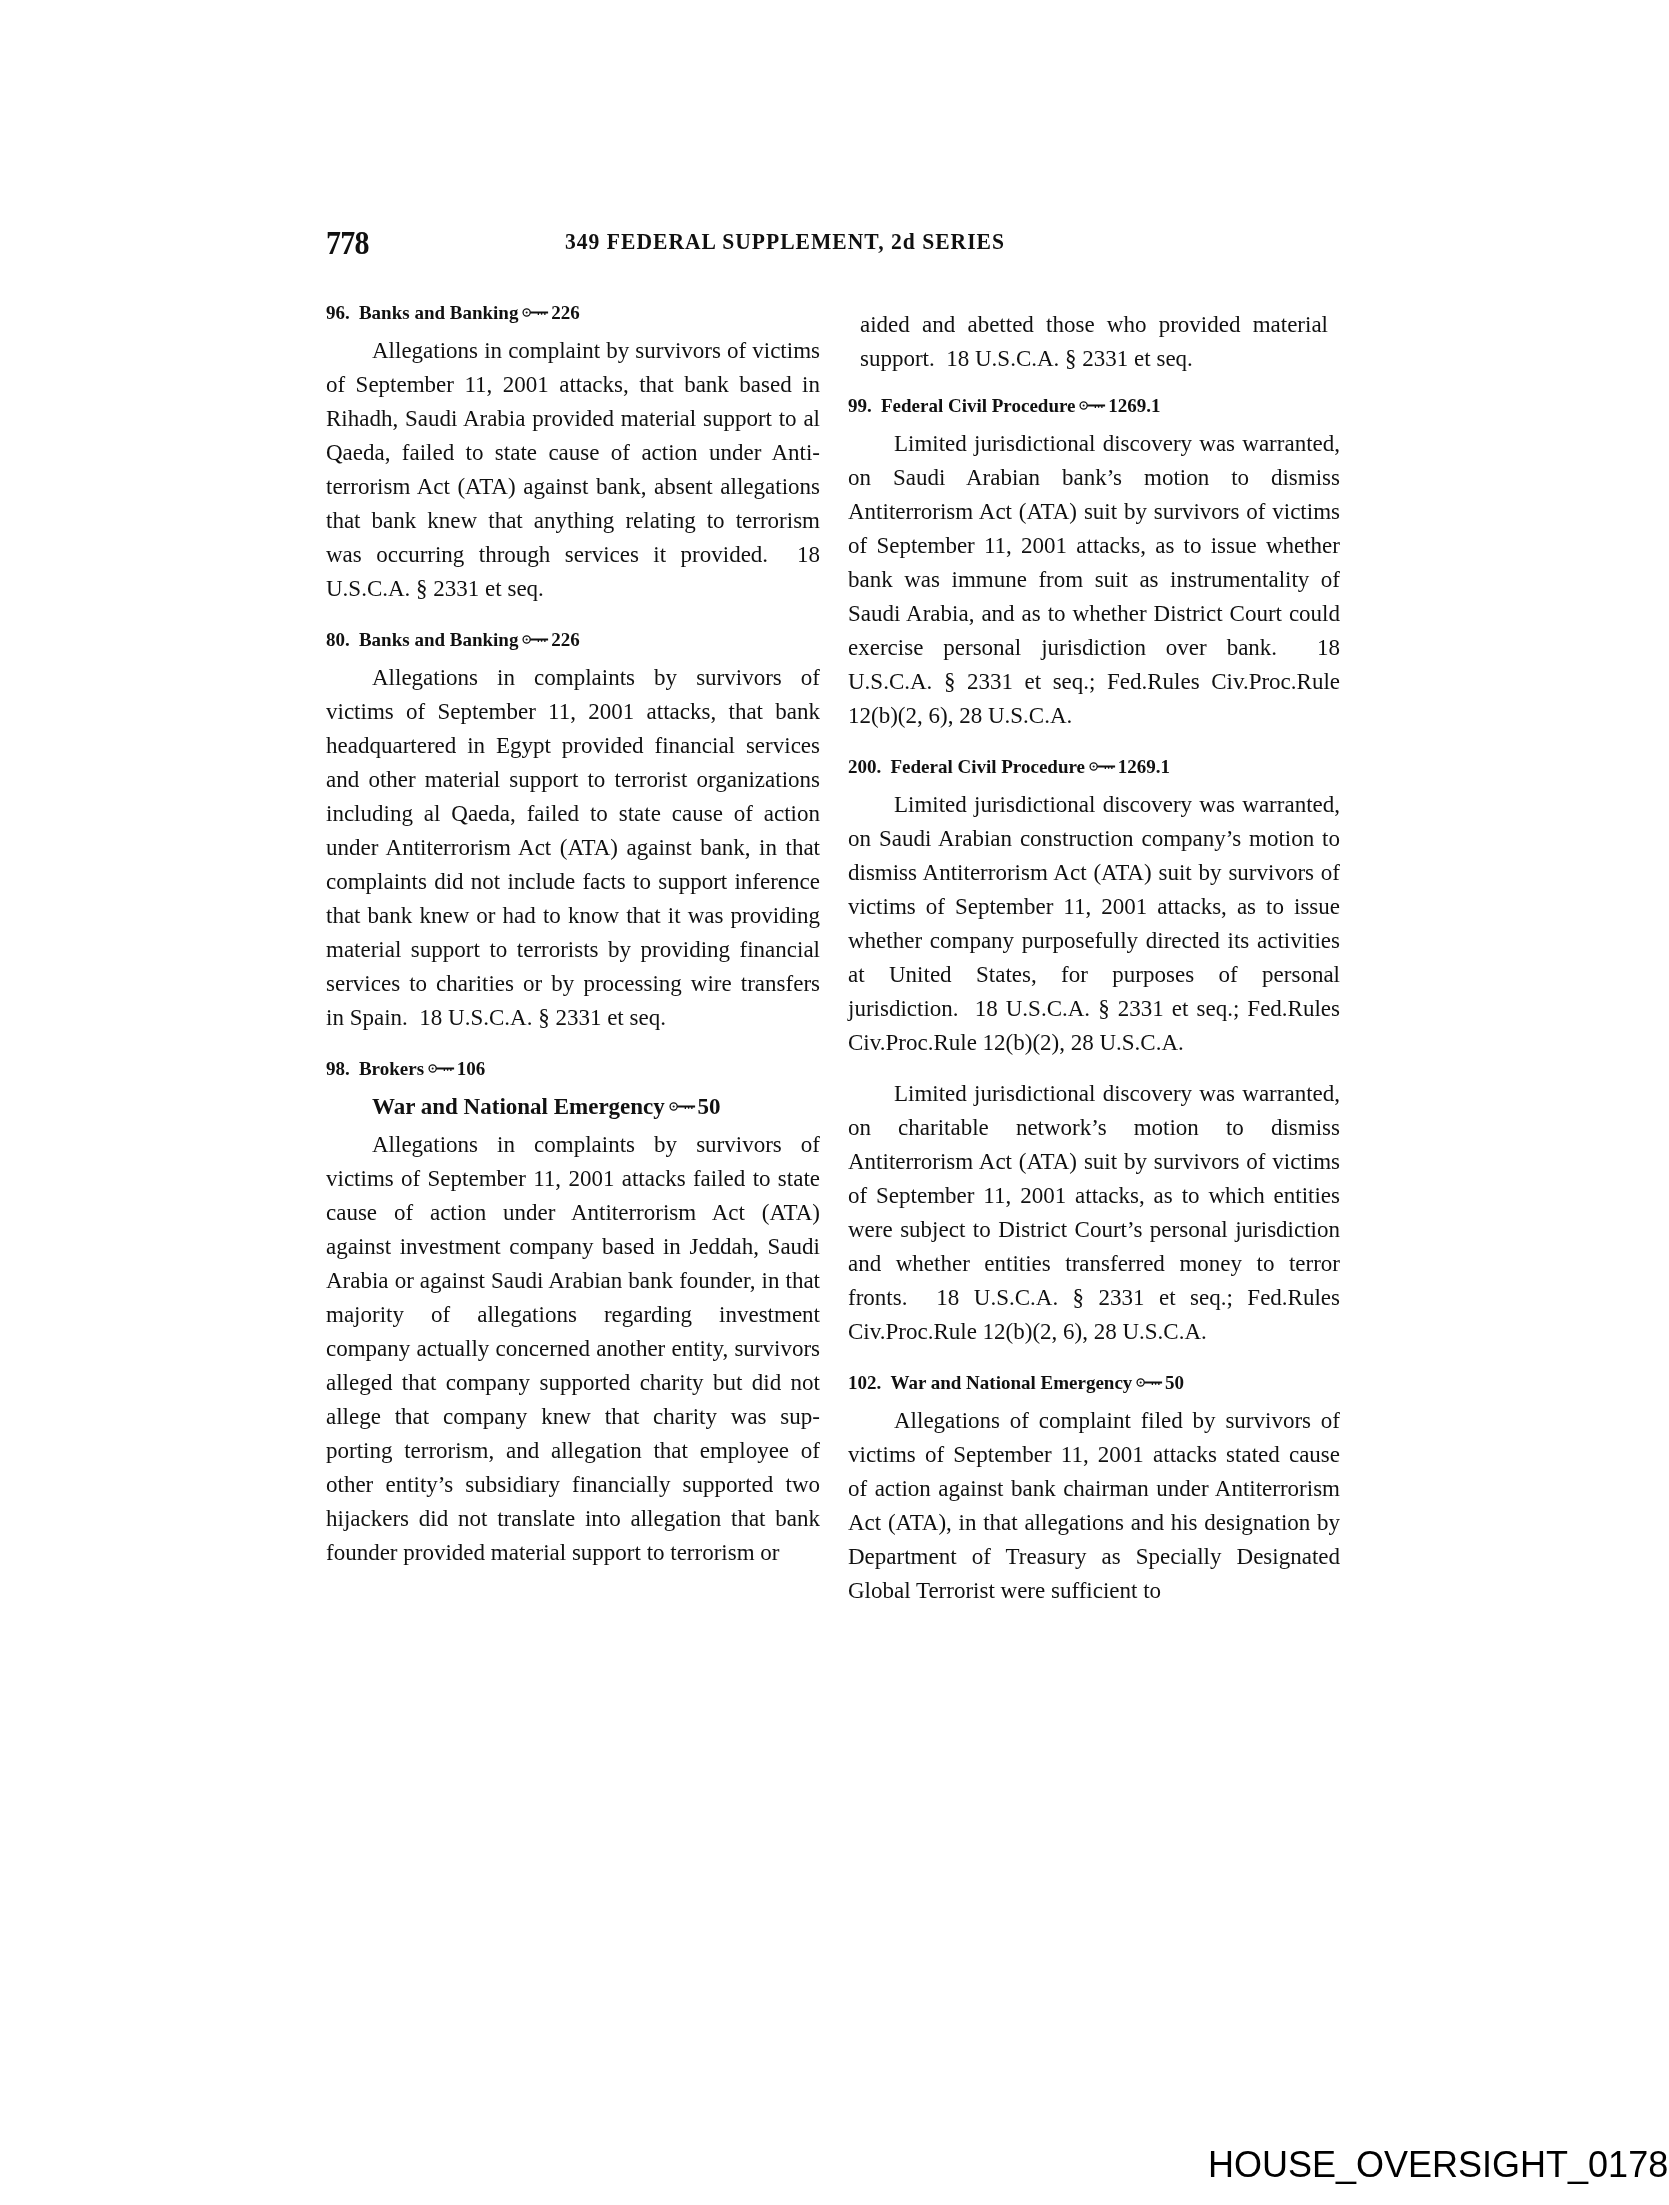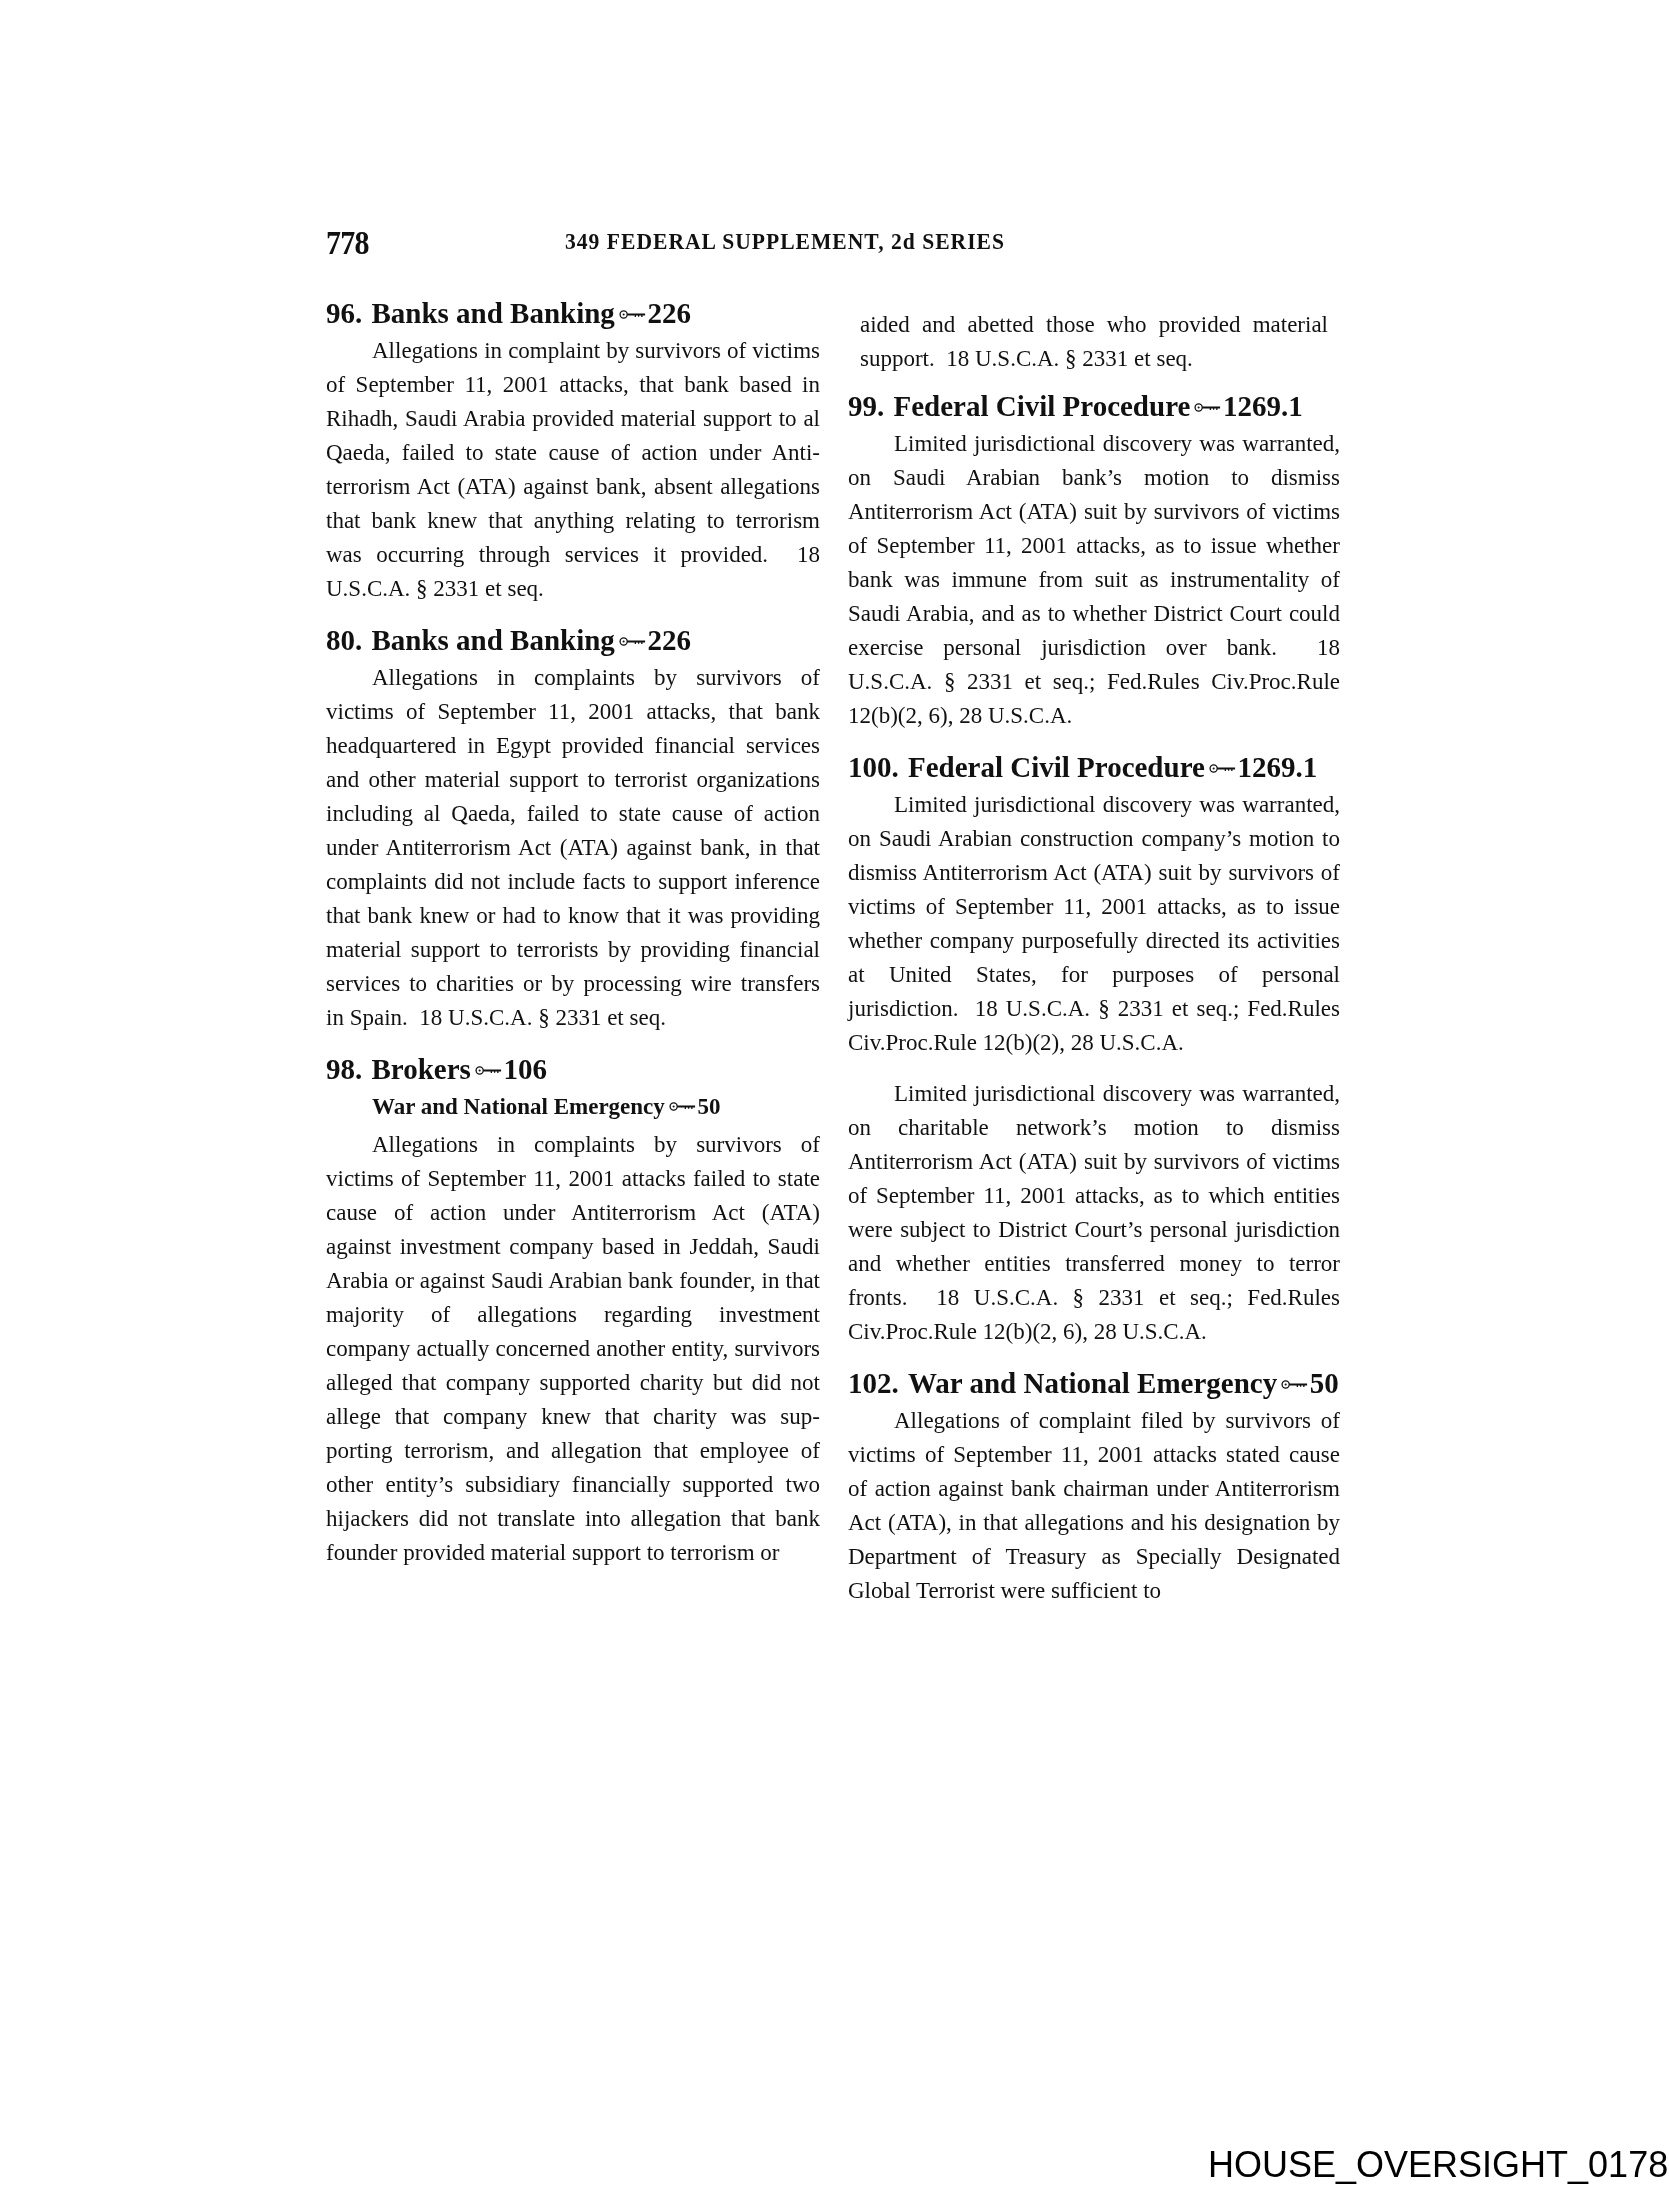--- a/index.html
+++ b/index.html
@@ -11,21 +11,21 @@
   .running-head { position: absolute; left: 239px; top: 5.2px; font-size: 21.6px; font-weight: bold; letter-spacing: 1px; transform: scaleY(1.1); transform-origin: left top; }
 
   .column { position: absolute; top: 296px; width: 494px; font-family: "Liberation Serif", "DejaVu Serif", serif; font-size: 23px; line-height: 34px; }
   .col-left { left: 326px; }
   .col-right { left: 848px; width: 492px; }
 
   .headnote { margin: 0; }
   .headnote + .headnote { margin-top: 17px; }
   .headnote.tight + .headnote { margin-top: 13px; }
 
-  .hn-title { font-weight: bold; font-size: 29px; margin: 0 0 3.9px 0; white-space: nowrap; }
+  .hn-title { font-weight: bold; font-size: 19px; margin: 0 0 3.9px 0; white-space: nowrap; }
   .hn-title .num { margin-right: 9.2px; }
   .hn-subtitle { font-weight: bold; padding-left: 46px; margin: 3.9px 0 3.9px 0; white-space: nowrap; }
   .key-icon { display: inline-block; width: 27.5px; height: 13px; vertical-align: middle; margin: 0 1.3px 0 3.9px; position: relative; top: -2px; }
   .hn-body { margin: 0; text-align: justify; text-indent: 46px; hyphens: manual; }
   .continuation { margin: 12px; text-align: justify; }
 
   .footer-label { position: absolute; left: 1208px; top: 2144px; font-family: "Liberation Sans", "DejaVu Sans", sans-serif; font-size: 36px; letter-spacing: 0px; color: #000; }
 </style>
 </head>
 <body>
@@ -93,21 +93,21 @@
             <circle cx="7" cy="10" r="5.5" fill="none" stroke="#111" stroke-width="2"></circle>
             <circle cx="7" cy="10" r="1.6" fill="#111"></circle>
             <path d="M12.5 8.5 H40 V11.5 H36 V14 H34 V11.5 H31 V13.5 H29 V11.5 H26 V14 H24 V11.5 H12.5 Z" fill="#111"></path>
           </svg><span>1269.1</span>
       </div>
       <p class="hn-body">Limited jurisdictional discovery was warranted, on Saudi Arabian bank’s mo­tion to dismiss Antiterrorism Act (ATA) suit by survivors of victims of September 11, 2001 attacks, as to issue whether bank was immune from suit as instrumentality of Saudi Arabia, and as to whether District Court could exercise personal jurisdiction over bank.&nbsp; 18 U.S.C.A. § 2331 et seq.; Fed.Rules Civ.Proc.Rule 12(b)(2, 6), 28 U.S.C.A.</p>
     </div>
 
     <div class="headnote">
       <div class="hn-title">
-        <span class="num">100.</span><span>Federal Civil Procedure</span><svg class="key-icon" viewBox="0 0 42 20">
+        <span class="num">200.</span><span>Federal Civil Procedure</span><svg class="key-icon" viewBox="0 0 42 20">
             <circle cx="7" cy="10" r="5.5" fill="none" stroke="#111" stroke-width="2"></circle>
             <circle cx="7" cy="10" r="1.6" fill="#111"></circle>
             <path d="M12.5 8.5 H40 V11.5 H36 V14 H34 V11.5 H31 V13.5 H29 V11.5 H26 V14 H24 V11.5 H12.5 Z" fill="#111"></path>
           </svg><span>1269.1</span>
       </div>
       <p class="hn-body">Limited jurisdictional discovery was warranted, on Saudi Arabian construction company’s motion to dismiss Antiterrorism Act (ATA) suit by survivors of victims of September 11, 2001 attacks, as to issue whether company purposefully directed its activities at United States, for purposes of personal jurisdiction.&nbsp; 18 U.S.C.A. § 2331 et seq.; Fed.Rules Civ.Proc.Rule 12(b)(2), 28 U.S.C.A.</p>
     </div>
 
     <div class="headnote">
       <p class="hn-body">Limited jurisdictional discovery was warranted, on charitable network’s motion to dismiss Antiterrorism Act (ATA) suit by survivors of victims of September 11, 2001 attacks, as to which entities were subject to District Court’s personal jurisdiction and whether entities transferred money to terror fronts.&nbsp; 18 U.S.C.A. § 2331 et seq.; Fed.Rules Civ.Proc.Rule 12(b)(2, 6), 28 U.S.C.A.</p>

